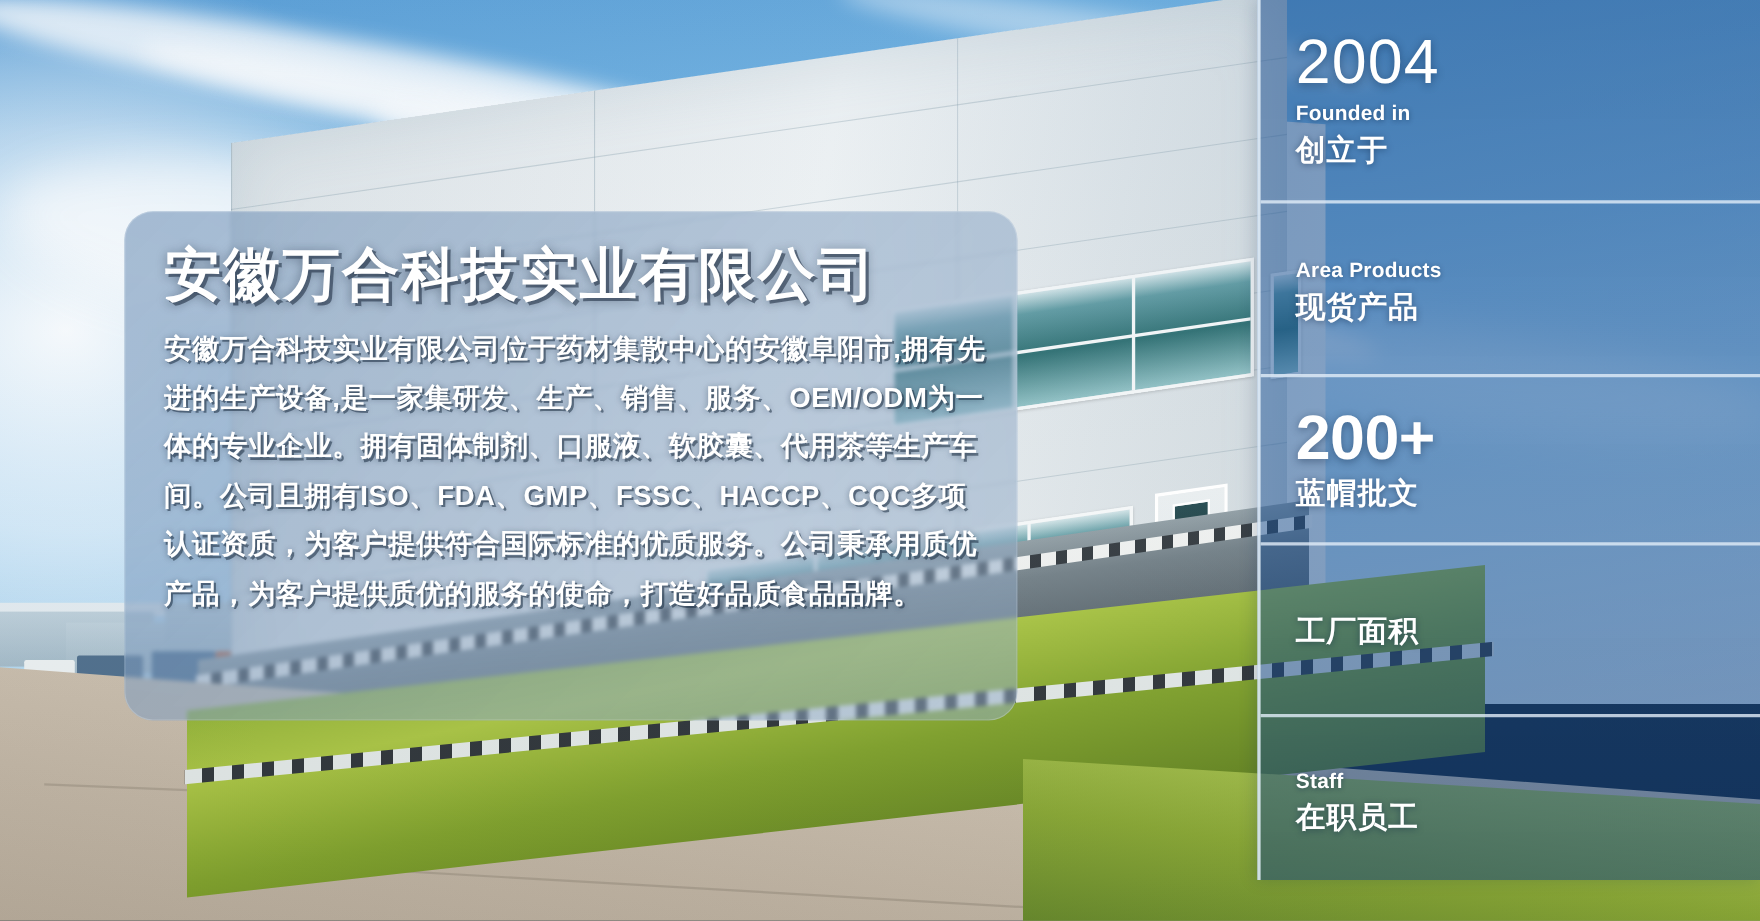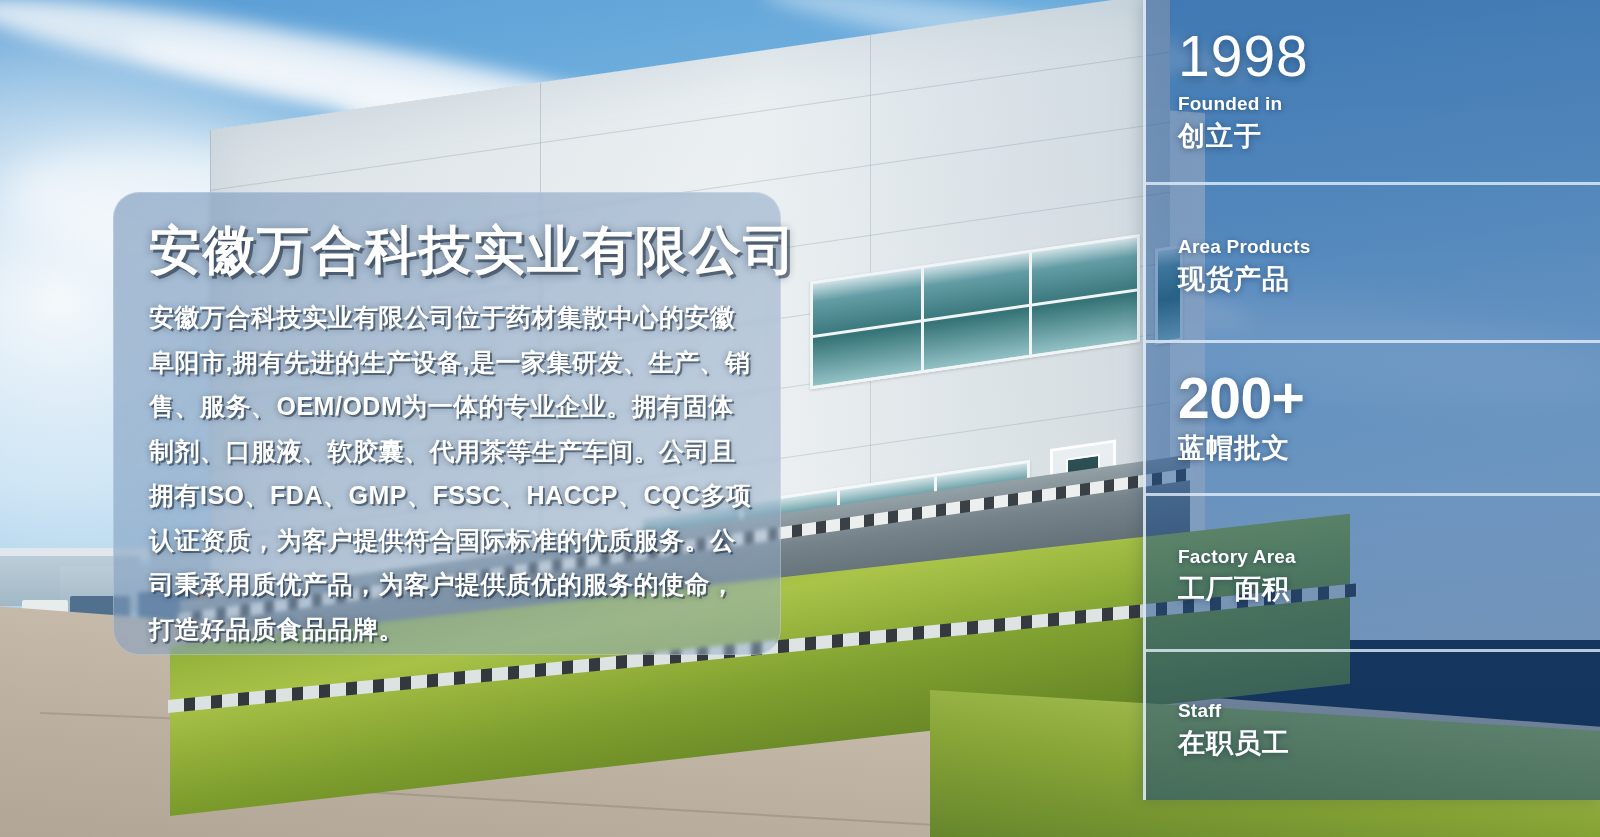--- a/index.html
+++ b/index.html
@@ -122,21 +122,21 @@
 
   
   .grade{
     position:absolute; inset:0;
     background:linear-gradient(180deg, rgba(70,120,170,.05) 0%, rgba(255,250,240,.05) 60%, rgba(120,100,80,.06) 100%);
     pointer-events:none;
   }
 
   
   .glass{
-    position:absolute; left:113px; top:192px; width:668px; height:463px;
+    position:absolute; left:113px; top:192px; width:812px; height:463px;
     border-radius:26px;
     background:linear-gradient(135deg, rgba(118,150,186,.62) 0%, rgba(131,160,193,.55) 45%, rgba(150,175,202,.50) 100%);
     backdrop-filter:blur(2px);
     box-shadow: inset 0 0 0 1px rgba(255,255,255,.22);
   }
   .glass-inner{ position:absolute; left:36px; top:30px; right:26px; }
 
   .company-title{
     font-size:52px; font-weight:700; color:#ffffff; letter-spacing:2px;
     line-height:1.1; white-space:nowrap;
@@ -262,34 +262,33 @@
 
   <div class="glass">
     <div class="glass-inner">
       <div class="company-title">安徽万合科技实业有限公司</div>
       <div class="company-desc">安徽万合科技实业有限公司位于药材集散中心的安徽阜阳市,拥有先进的生产设备,是一家集研发、生产、销售、服务、OEM/ODM为一体的专业企业。拥有固体制剂、口服液、软胶囊、代用茶等生产车间。公司且拥有ISO、FDA、GMP、FSSC、HACCP、CQC多项认证资质，为客户提供符合国际标准的优质服务。公司秉承用质优产品，为客户提供质优的服务的使命，打造好品质食品品牌。</div>
     </div>
   </div>
 
   <div class="stats" id="stats-panel">
       <div class="stat" style="height: 182px;">
-        <div class="stat-num thin">1998</div>
+        <div class="stat-num thin">2004</div>
         <div class="stat-en">Founded in</div>
         <div class="stat-cn">创立于</div>
       </div>
       <div class="stat" style="height: 158px;">
         <div class="stat-en">Area Products</div>
         <div class="stat-cn">现货产品</div>
       </div>
       <div class="stat" style="height: 153px;">
         <div class="stat-num">200+</div>
         <div class="stat-cn">蓝帽批文</div>
       </div>
       <div class="stat" style="height: 156px;">
-        <div class="stat-en">Factory Area</div>
         <div class="stat-cn">工厂面积</div>
       </div>
       <div class="stat" style="height: 151px;">
         <div class="stat-en">Staff</div>
         <div class="stat-cn">在职员工</div>
       </div>
     </div>
 
 </div>
 

